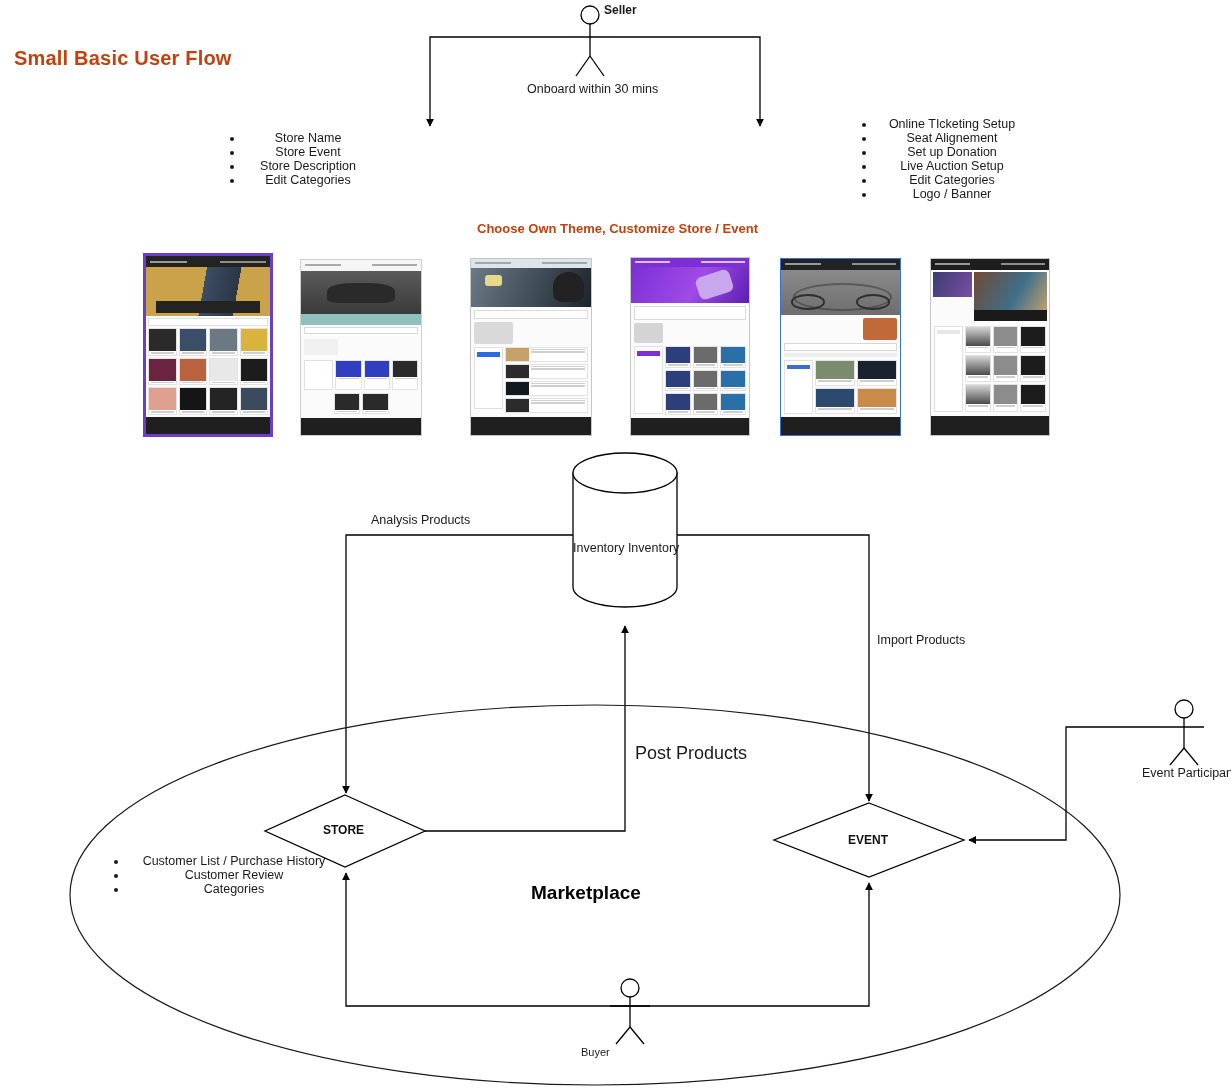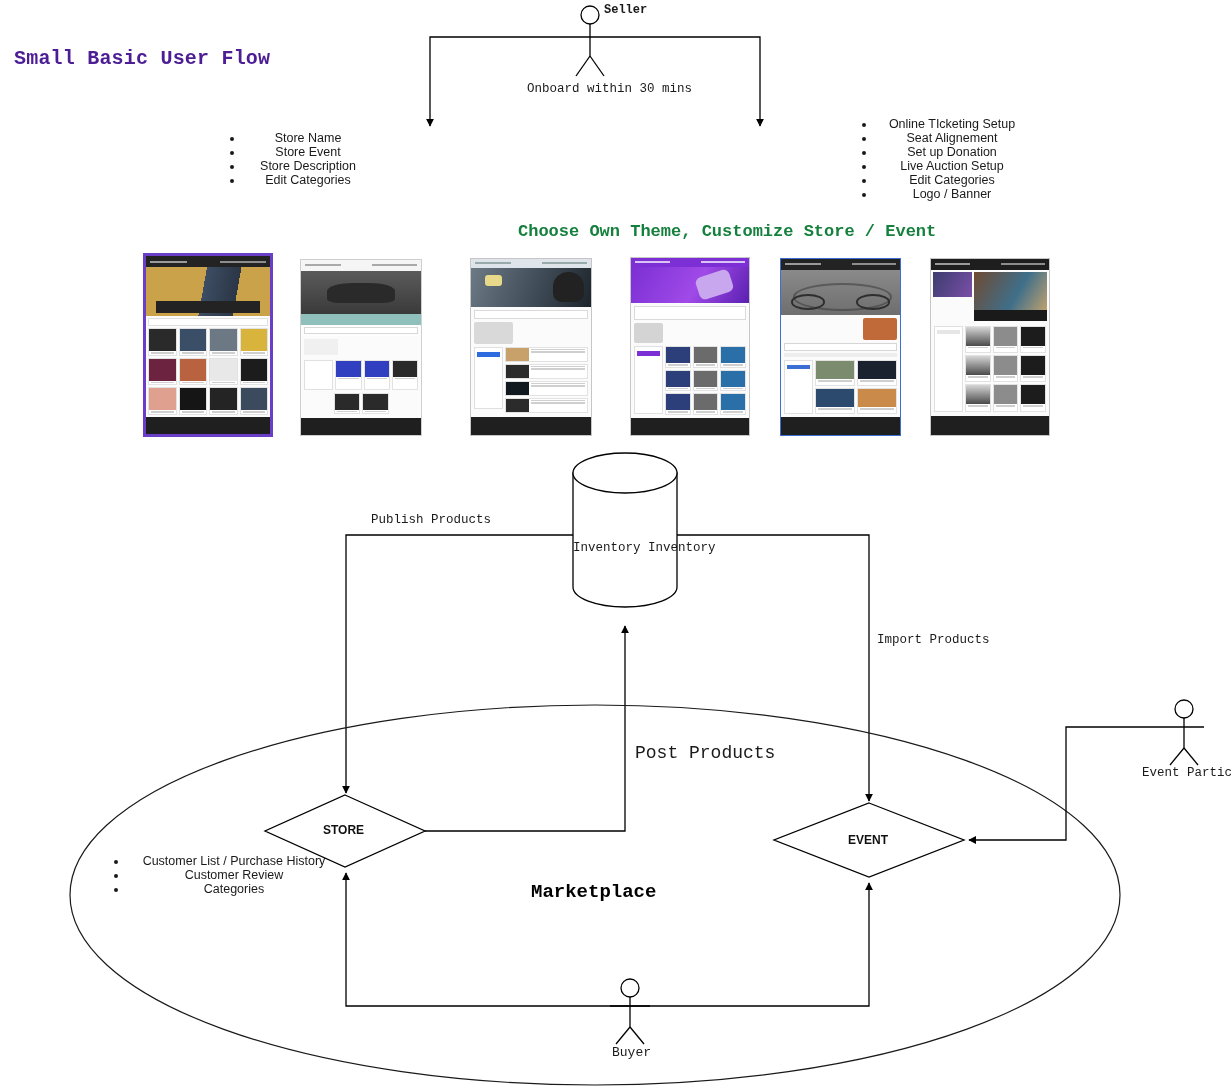--- a/index.html
+++ b/index.html
@@ -20,31 +20,31 @@
     overflow: hidden;
   }
   #vector-layer {
     position: absolute;
     left: 0; top: 0;
     width: 1231px;
     height: 1091px;
   }
   .lbl {
     position: absolute;
-    font-family: Liberation Mono, monospace;
+    font-family: Liberation Sans, sans-serif;
     color: #1a1a1a;
     white-space: nowrap;
     line-height: 1.15;
   }
   #page-title {
     left: 14px; top: 47px;
     font-size: 20px;
     font-weight: bold;
     letter-spacing: .2px;
-    color: #4c1d95;
+    color: #c2410c;
   }
   #seller-label {
     left: 604px; top: 4px;
     font-size: 12px; font-weight: bold;
   }
   #onboard-label {
     left: 527px; top: 82px;
     font-size: 12.5px;
   }
   .node-box {
@@ -75,21 +75,21 @@
     margin: 0;
     padding: 0;
   }
   #store-bullets { left: 228px; top: 131px; width: 128px; }
   #event-bullets { left: 860px; top: 117px; width: 152px; }
   #store-diamond-bullets { left: 112px; top: 854px; width: 212px; }
   #event-diamond-bullets { left: 908px; top: 862px; width: 176px; }
 
   #theme-heading {
     left: 477px; top: 222px;
-    font-size: 17px; font-weight: bold; color: #15803d; margin-left: 41px;
+    font-size: 13px; font-weight: bold; color: #c2410c;
   }
 
   .thumb {
     position: absolute;
     background: #ffffff;
     overflow: hidden;
   }
   .thumb .browser {
     position: absolute;
     left: 0; top: 0; right: 0; bottom: 0;
@@ -126,21 +126,21 @@
     font-size: 12px;
     font-weight: bold;
     color: #111;
   }
   #store-text { left: 323px; top: 823px; }
   #event-text { left: 848px; top: 833px; }
   #inventory-label { left: 573px; top: 541px; font-size: 12.5px; }
   #publish-label { left: 371px; top: 513px; font-size: 12.5px; }
   #import-label { left: 877px; top: 633px; font-size: 12.5px; }
   #post-label { left: 635px; top: 743px; font-size: 18px; }
-  #buyer-label { left: 612px; top: 1046px; font-size: 13px; }
+  #buyer-label { left: 581px; top: 1046px; font-size: 11px; }
   #participant-label { left: 1142px; top: 766px; font-size: 12.5px; }
 </style>
 </head>
 <body>
 
 <div id="canvas">
 
   <svg id="vector-layer" viewBox="0 0 1231 1091" xmlns="http://www.w3.org/2000/svg">
     <defs>
       <marker id="arrow" viewBox="0 0 10 10" refX="9" refY="5" markerWidth="6" markerHeight="6" orient="auto-start-reverse">
@@ -599,21 +599,21 @@
                 <div class="ln"></div>
               </div>
           </div>
         </div>
       </div>
       <div class="tb-foot" style="height:11%"></div>
     </div>
   </div>
 
   <div class="lbl" id="inventory-label">Inventory Inventory</div>
-  <div class="lbl" id="publish-label">Publish Products</div>
+  <div class="lbl" id="publish-label">Analysis Products</div>
   <div class="lbl" id="import-label">Import Products</div>
   <div class="lbl" id="post-label">Post Products</div>
 
   <div class="diamond-text" id="store-text">STORE</div>
   <div class="diamond-text" id="event-text">EVENT</div>
 
   <div class="lbl" id="marketplace-label">Marketplace</div>
 
   <ul class="bullets" id="store-diamond-bullets">
       <li>Customer List / Purchase History</li>

